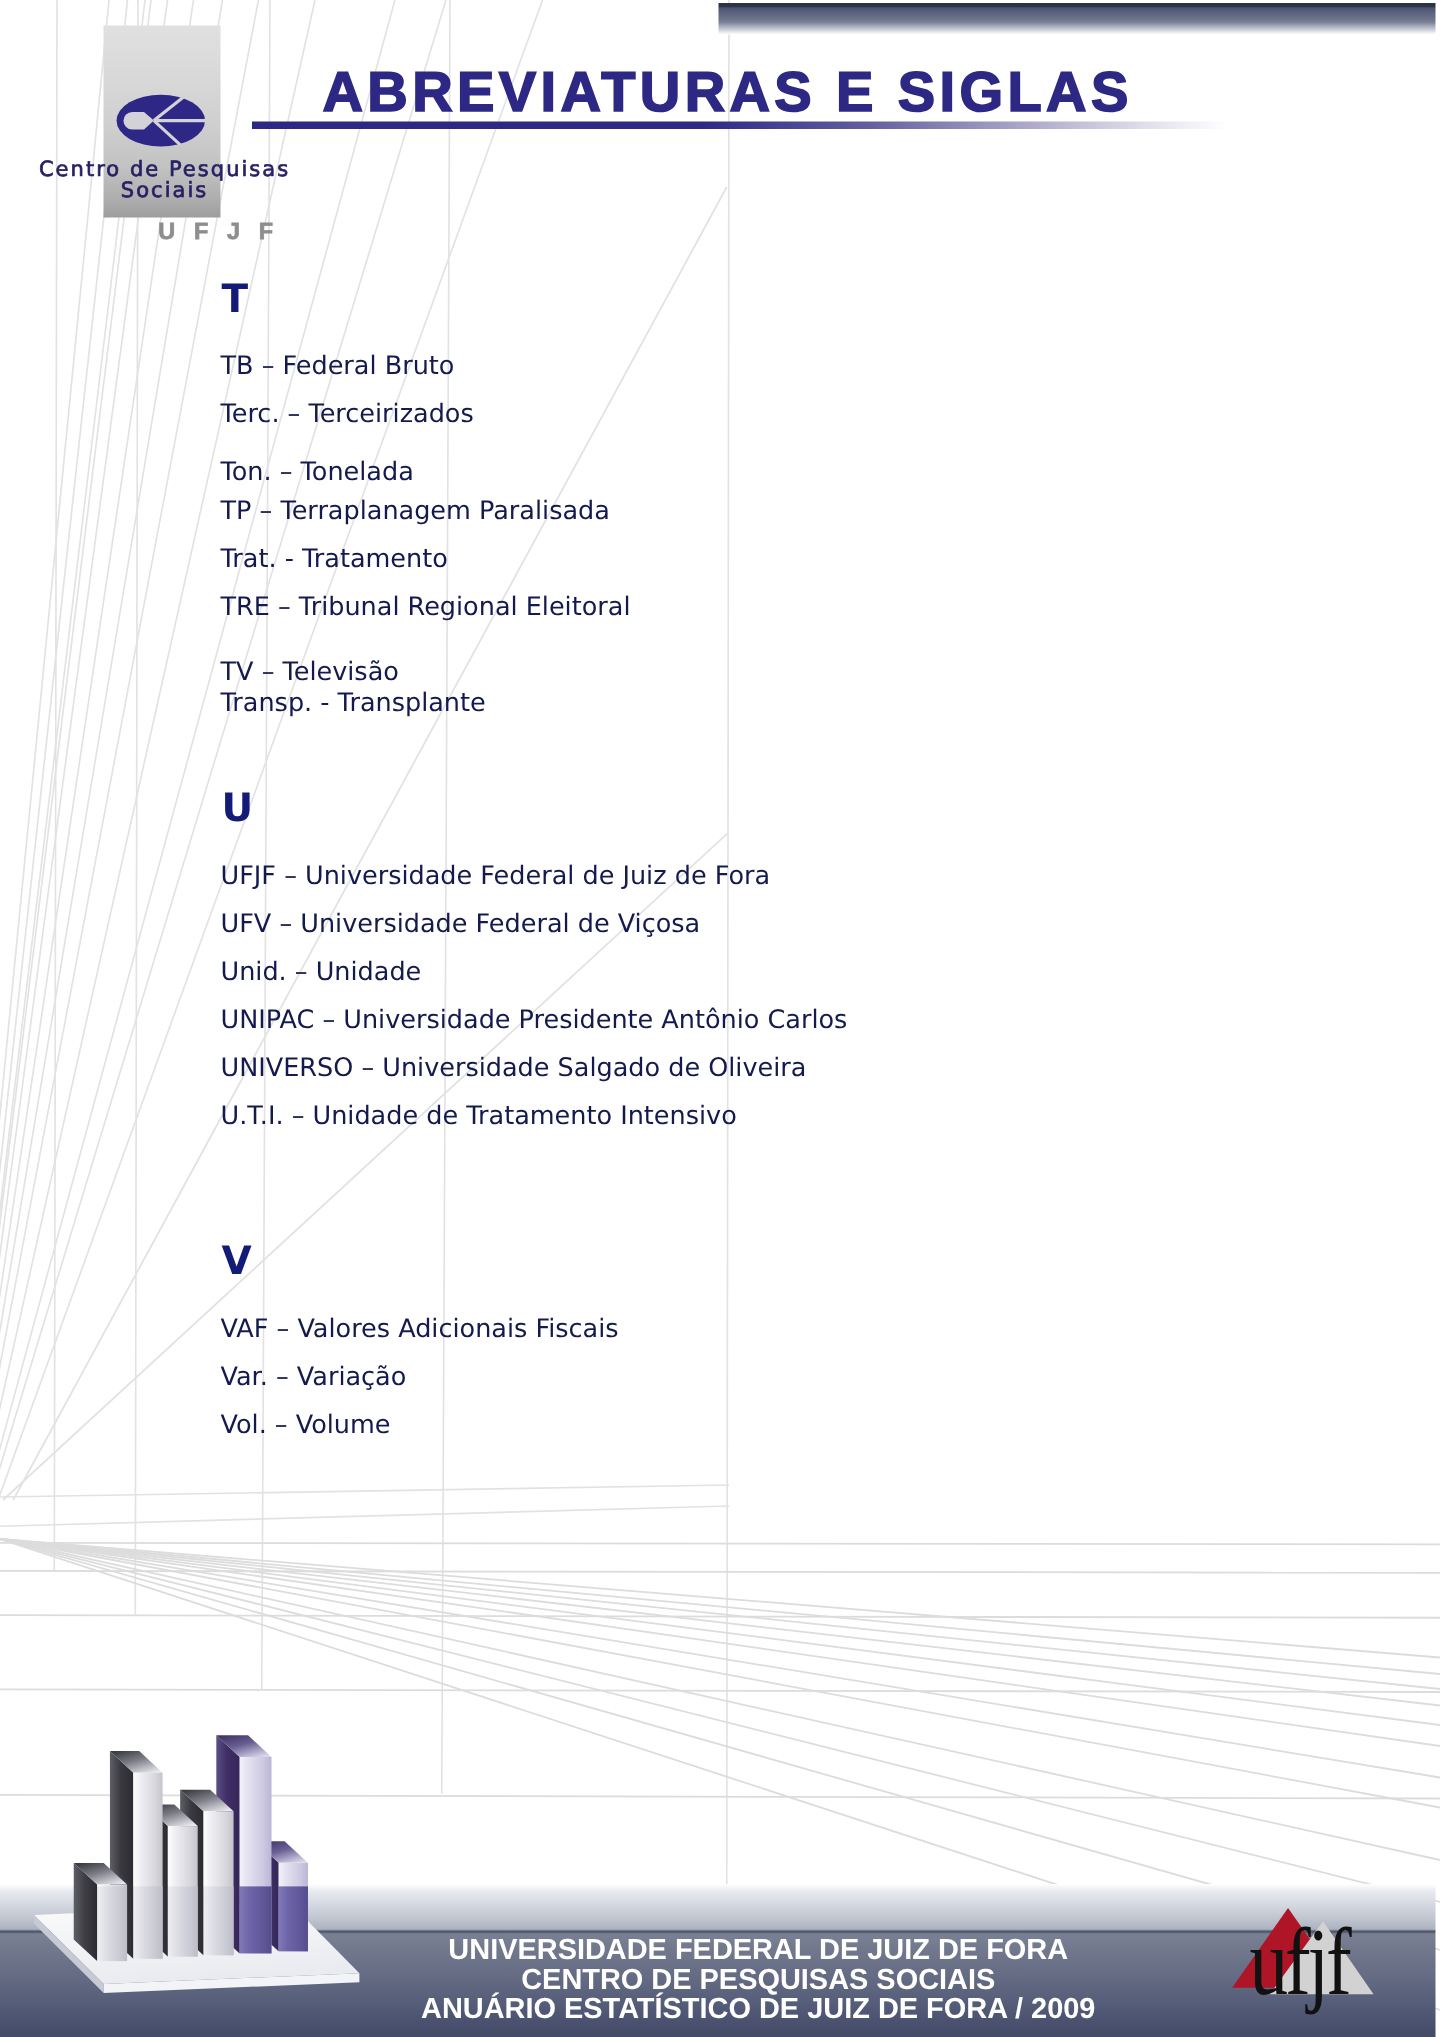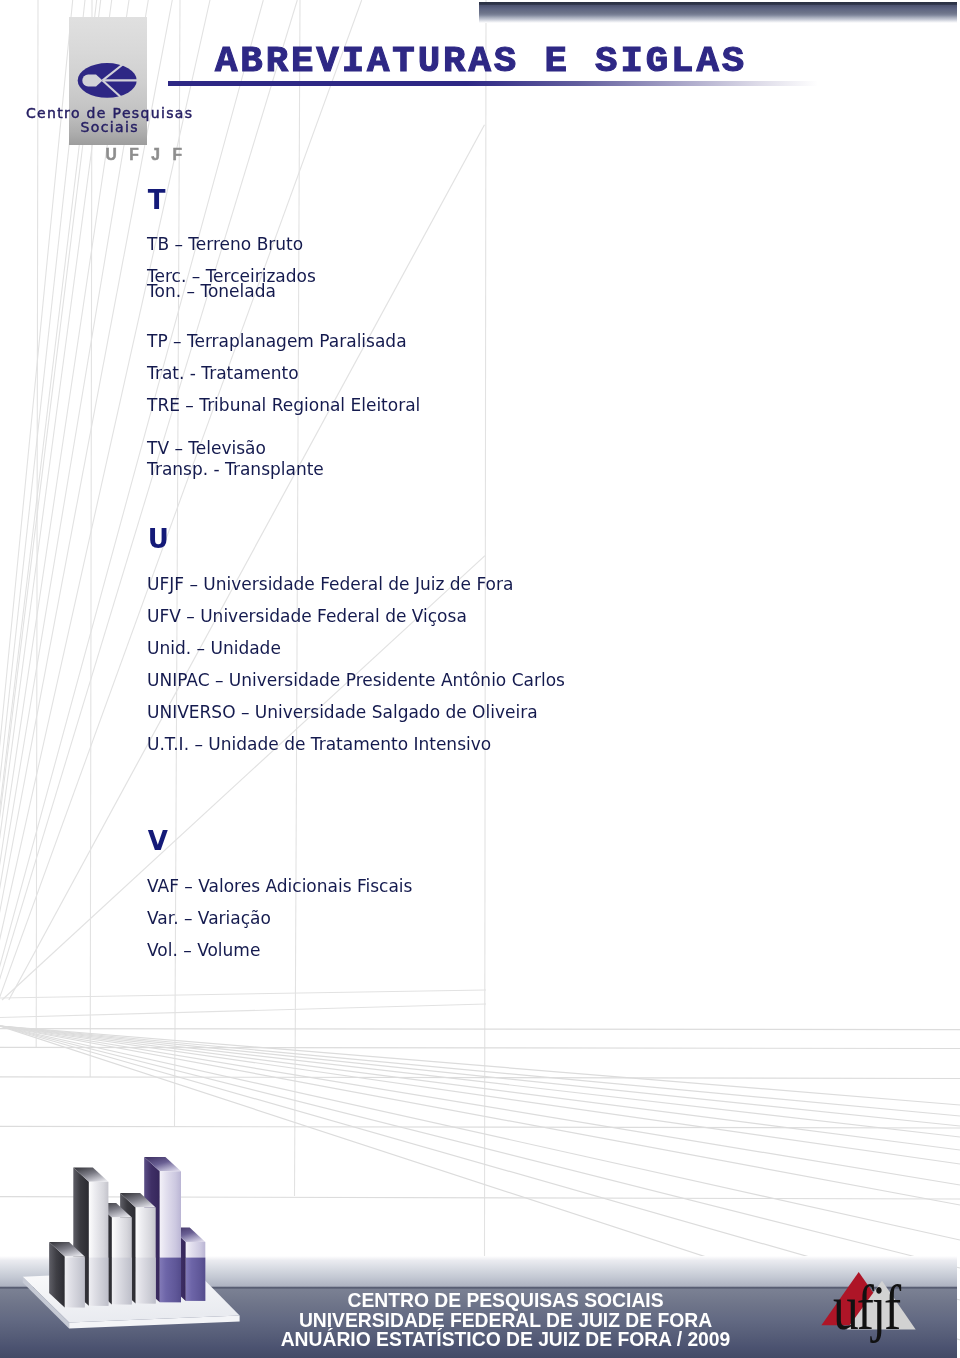--- a/index.html
+++ b/index.html
@@ -1,21 +1,21 @@
 <!DOCTYPE html>
 <html><head>
 <meta charset="utf-8">
 <style>
 html,body{margin:0;padding:0;background:#fff;}
 body{width:960px;height:1358px;overflow:hidden;font-family:"DejaVu Sans",sans-serif;}
 .page{position:relative;width:960px;height:1358px;overflow:hidden;background:#fff;}
 .lay{position:absolute;left:0;top:0;}
 .topbar{position:absolute;left:479px;top:2px;width:478px;height:21px;
   background:linear-gradient(to bottom,#2b3145 0%,#2e3448 11%,#4c5270 16%,#5e6582 33%,#6d7489 52%,#7d849a 62%,#a7adbc 74%,#c4c8d4 83%,#e8eaef 93%,#ffffff 100%);}
-.title{position:absolute;left:215px;top:43px;font-family:Liberation Mono, monospace;font-weight:bold;
+.title{position:absolute;left:215px;top:43px;font-family:Liberation Sans, sans-serif;font-weight:bold;
   font-size:37.4px;line-height:37.4px;letter-spacing:2.9px;color:#2e2885;white-space:nowrap;
   -webkit-text-stroke:1.1px #2e2885;}
 .rule{position:absolute;left:168px;top:81px;width:650px;height:5px;
   background:linear-gradient(to right,#2e2885 0%,#2e2885 46%,#625e9e 63%,#a5a2c6 78%,#dedce9 91%,#ffffff 100%);}
 .logobox{position:absolute;left:69px;top:17px;width:78px;height:128px;
   background:linear-gradient(to bottom,#e0e0e0 0%,#d8d8d8 28%,#cfcfcf 52%,#c2c2c2 74%,#aeaeae 90%,#9d9d9d 100%);}
 .logotxt{position:absolute;left:0px;width:218px;text-align:center;text-indent:1.4px;font-family:"DejaVu Sans",sans-serif;
   font-weight:normal;font-size:14px;line-height:15px;letter-spacing:1.35px;color:#272064;white-space:nowrap;
   -webkit-text-stroke:0.45px #272064;}
 .logosub{position:absolute;left:69.5px;top:147px;width:90px;font-family:"Liberation Sans",sans-serif;
@@ -86,23 +86,23 @@
       <path d="M 88.2 74.6 L 96.0 74.6 L 102.6 80.4 L 96.0 86.4 L 88.2 86.4 A 5.9 5.9 0 0 1 88.2 74.6 Z" stroke-width="0"></path>
     </g>
   </svg>
   <div class="logotxt" style="top:105.5px">Centro de Pesquisas</div>
   <div class="logotxt" style="top:119.5px">Sociais</div>
   <div class="logosub">U F J F</div>
   <div class="title">ABREVIATURAS E SIGLAS</div>
   <div class="rule"></div>
   <div class="content">
       <div class="sletter" style="top:187.4px">T</div>
-      <div class="item" style="top:236.30px">TB – Terreno Bruto</div>
+      <div class="item" style="top:236.30px">TB – Federal Bruto</div>
       <div class="item" style="top:268.40px">Terc. – Terceirizados</div>
-      <div class="item" style="top:283px">Ton. – Tonelada</div>
+      <div class="item" style="top:307px">Ton. – Tonelada</div>
       <div class="item" style="top:332.60px">TP – Terraplanagem Paralisada</div>
       <div class="item" style="top:364.70px">Trat. - Tratamento</div>
       <div class="item" style="top:396.80px">TRE – Tribunal Regional Eleitoral</div>
       <div class="item" style="top:440px">TV – Televisão</div>
       <div class="item" style="top:461.00px">Transp. - Transplante</div>
       <div class="sletter" style="top:526.0px">U</div>
       <div class="item" style="top:575.60px">UFJF – Universidade Federal de Juiz de Fora</div>
       <div class="item" style="top:607.70px">UFV – Universidade Federal de Viçosa</div>
       <div class="item" style="top:639.80px">Unid. – Unidade</div>
       <div class="item" style="top:671.90px">UNIPAC – Universidade Presidente Antônio Carlos</div>
@@ -210,17 +210,17 @@
         <rect x="64.8" y="1257.6" width="19.900000000000006" height="49.80000000000018" fill="url(#gRefG)"></rect>
         <polygon points="49.199999999999996,1243.1999999999998 64.8,1257.6 64.8,1307.4 49.199999999999996,1293" fill="url(#gRefGS)" opacity="0.4"></polygon>
       </g>
   </svg>
   <svg class="lay" width="960" height="1358" viewBox="0 0 960 1358">
     <polygon points="858.7,1272 821.4,1325.2 896,1325.2" fill="#ae1527"></polygon>
     <polygon points="882,1280.8 846.6,1329.5 915.7,1329.5" fill="#d2d2d2"></polygon>
   </svg>
   <div class="ufjftxt">ufjf</div>
   <div class="foot1">
+    <div>UNIVERSIDADE FEDERAL DE JUIZ DE FORA</div>
     <div>CENTRO DE PESQUISAS SOCIAIS</div>
-    <div>UNIVERSIDADE FEDERAL DE JUIZ DE FORA</div>
     <div>ANUÁRIO ESTATÍSTICO DE JUIZ DE FORA / 2009</div>
   </div>
 </div>
 
 </body></html>

